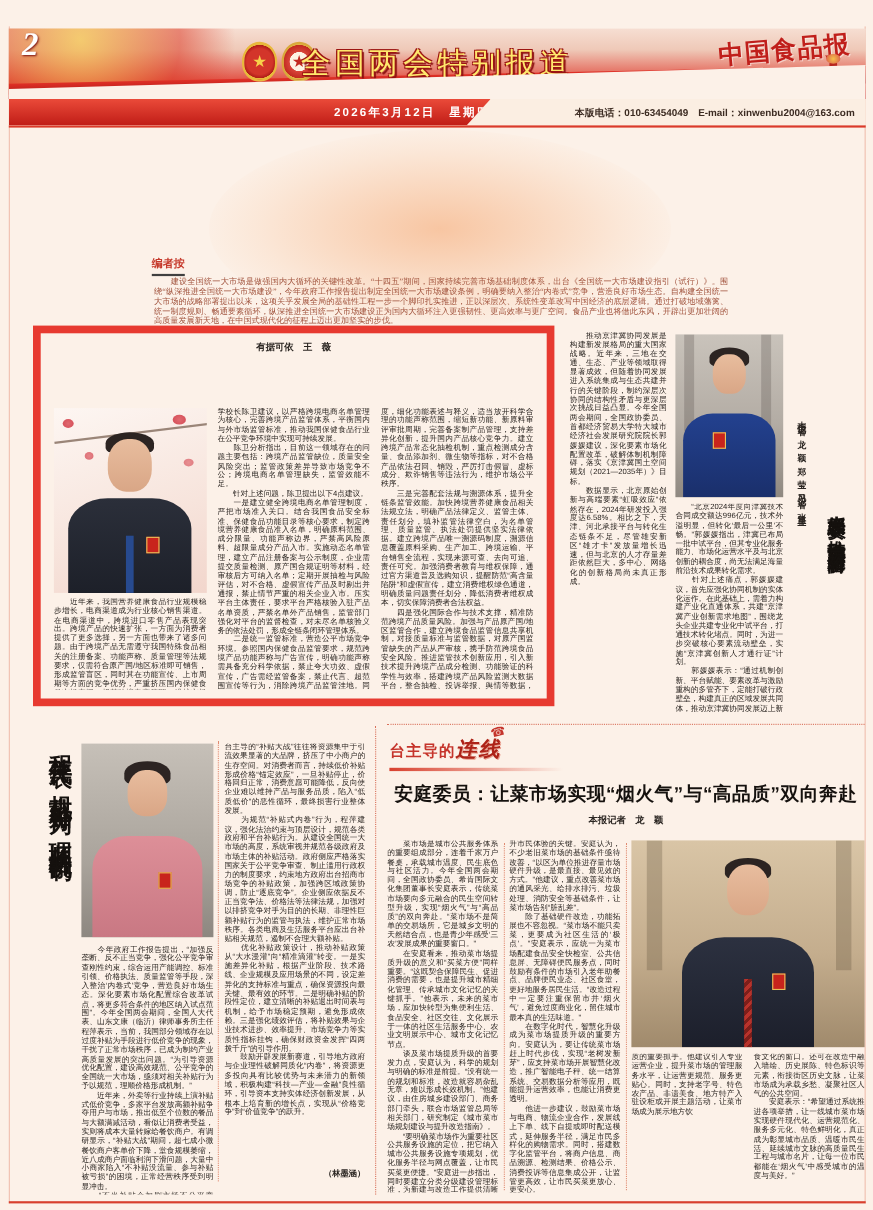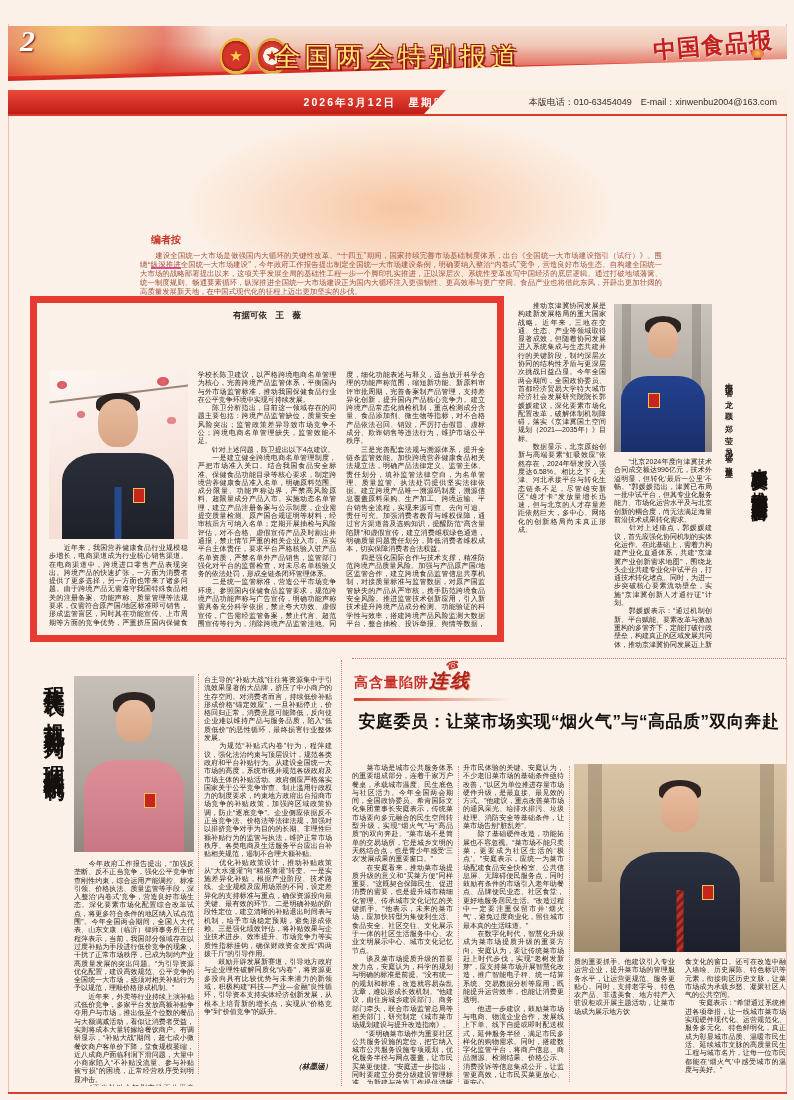--- a/index.html
+++ b/index.html
@@ -38,30 +38,30 @@
   .torch:before{content:"";position:absolute;left:-3px;top:-7px;width:13px;height:9px;border-radius:50%;
           background:radial-gradient(circle,#f5c04a,#d8554a);}
 
   
   .datebar{position:absolute;left:8px;top:90px;width:779px;height:24px;background:#fbeee2;}
   .date-wedge{position:absolute;left:0;top:0;width:438px;height:100%;
           background:linear-gradient(180deg,#ea4a39,#c01d17);
           clip-path:polygon(0 0,100% 0,95% 100%,0 100%);}
   .date-wedge span{display:block;padding-left:20px;line-height:24px;color:#fff;
           font-size:10.5px;font-weight:700;letter-spacing:2px;text-align:right;}
-  .contact{position:absolute;right:10px;top:0;line-height:24px;font-size:9px;font-weight:400;color:#3c2b22;}
+  .contact{position:absolute;right:10px;top:0;line-height:24px;font-size:9px;font-weight:700;color:#3c2b22;}
   .rule{position:absolute;left:8px;top:114px;width:779px;height:2px;background:#da3a2a;}
 
   
   .glow{position:absolute;left:190px;top:118px;width:420px;height:180px;border-radius:50%;
         background:radial-gradient(ellipse,rgba(247,190,150,.85),rgba(250,216,190,.4) 55%,transparent 75%);}
   .lead-headline{position:absolute;left:0;top:146px;width:100%;text-align:center;margin:0;
         font-size:34px;font-weight:900;color:#191410;letter-spacing:2px;}
-  .note-label{position:absolute;left:151px;top:233px;font-size:10px;font-weight:700;color:#c5382a;
-        border-bottom:2px solid #ec4899;padding-bottom:20px;}
+  .note-label{position:absolute;left:138px;top:233px;font-size:10px;font-weight:700;color:#c5382a;
+        border-bottom:2px solid #404040;padding-bottom:2px;}
   .note-text{position:absolute;left:140px;top:251px;width:522px;height:44px;overflow:hidden;
         font-family:"Liberation Serif",serif;font-size:7.4px;line-height:9px;color:#a0523c;
         text-align:justify;white-space:pre-line;}
 
   
   .coltext{font-size:7px;line-height:8.3px;text-align:justify;color:#2a2521;
         white-space:pre-line;overflow:hidden;}
 
   
   .chenwei{position:absolute;left:30px;top:296px;width:460px;height:332px;
@@ -128,21 +128,21 @@
         letter-spacing:1px;display:flex;align-items:center;justify-content:center;margin:0;}
 
   
   .vdivider{position:absolute;width:0;border-left:1px dotted #e08a70;}
   .cheng{position:absolute;left:30px;top:658px;width:302px;height:432px;}
   .cheng .vhead{position:absolute;left:0;top:12px;width:38px;height:416px;
         writing-mode:vertical-rl;font-size:21px;font-weight:900;color:#15110e;letter-spacing:3px;margin:0;}
   .cheng .c1{position:absolute;left:44px;top:202px;width:120px;height:226px;}
   .cheng .c2{position:absolute;left:174px;top:18px;width:128px;height:384px;}
   .cheng .credit{position:absolute;left:174px;top:404px;width:128px;text-align:right;
-        font-size:7.5px;font-weight:700;color:#2a2521;font-style:italic;}
+        font-size:7.5px;font-weight:700;color:#2a2521;}
   .cheng .d1{left:168px;top:16px;height:400px;}
   .divider-main{left:341px;top:660px;height:426px;border-left:1px dotted #d8705a;}
 
   .anting{position:absolute;left:352px;top:658px;width:434px;height:432px;}
   .anting .tophr{position:absolute;left:0;right:0;top:0;border-top:1px dotted #d8705a;}
   .logo{position:absolute;left:2px;top:10px;}
   .logo .pre{font-size:14px;font-weight:900;color:#c5342b;letter-spacing:1px;}
   .logo .suf{font-size:19px;font-weight:900;color:#ad2318;font-style:italic;letter-spacing:2px;
         text-shadow:1px 1px 0 #e9a08f;}
   .logo .phone{position:absolute;left:92px;top:-9px;font-size:11px;color:#c5342b;transform:rotate(-14deg);}
@@ -255,25 +255,26 @@
 　　优化补贴政策设计，推动补贴政策从“大水漫灌”向“精准滴灌”转变。一是实施差异化补贴，根据产业阶段、技术路线、企业规模及应用场景的不同，设定差异化的支持标准与重点，确保资源投向最关键、最有效的环节。二是明确补贴的阶段性定位，建立清晰的补贴退出时间表与机制，给予市场稳定预期，避免形成依赖。三是强化绩效评估，将补贴效果与企业技术进步、效率提升、市场竞争力等实质性指标挂钩，确保财政资金发挥“四两拨千斤”的引导作用。
 　　鼓励开辟发展新赛道，引导地方政府与企业理性破解同质化“内卷”，将资源更多投向具有比较优势与未来潜力的新领域，积极构建“科技—产业—金融”良性循环，引导资本支持实体经济创新发展，从根本上培育新的增长点，实现从“价格竞争”到“价值竞争”的跃升。</div>
     <div class="credit">（林墨涵）</div>
     <div class="vdivider d1"></div>
   </section>
   <div class="vdivider divider-main"></div>
 
   <section class="anting">
     <div class="tophr"></div>
     <div class="logo">
-      <span class="pre">高含量陷阱</span><span class="suf">连线</span>
+      <span class="pre">台主导的</span><span class="suf">连线</span>
       <span class="phone">☎</span>
       <div class="bar"></div>
     </div>
     <h2>安庭委员：让菜市场实现“烟火气”与“高品质”双向奔赴</h2>
+    <div class="byline">本报记者　龙　颖</div>
     <div class="coltext c1">　　菜市场是城市公共服务体系的重要组成部分，连着千家万户餐桌，承载城市温度、民生底色与社区活力。今年全国两会期间，全国政协委员、希肯国际文化集团董事长安庭表示，传统菜市场要向多元融合的民生空间转型升级，实现“烟火气”与“高品质”的双向奔赴。“菜市场不是简单的交易场所，它是城乡文明的天然结合点，也是青少年感受‘三农’发展成果的重要窗口。”
 　　在安庭看来，推动菜市场提质升级的意义和“买菜方便”同样重要。“这既契合保障民生、促进消费的需要，也是提升城市精细化管理、传承城市文化记忆的关键抓手。”他表示，未来的菜市场，应加快转型为集便利生活、食品安全、社区交往、文化展示于一体的社区生活服务中心、农业文明展示中心、城市文化记忆节点。
 　　谈及菜市场提质升级的首要发力点，安庭认为，科学的规划与明确的标准是前提。“没有统一的规划和标准，改造就容易杂乱无章，难以形成长效机制。”他建议，由住房城乡建设部门、商务部门牵头，联合市场监管总局等相关部门，研究制定《城市菜市场规划建设与提升改造指南》。
 　　“要明确菜市场作为重要社区公共服务设施的定位，把它纳入城市公共服务设施专项规划，优化服务半径与网点覆盖，让市民买菜更便捷。”安庭进一步指出，同时要建立分类分级建设管理标准，为新建与改造工作提供清晰的技术依据，确保改造有章可循、有据可依，避免盲目推进。
 　　硬件设施是菜市场的“脸面”，也是提</div>
     <div class="coltext c2">升市民体验的关键。安庭认为，不少老旧菜市场的基础条件亟待改善，“以区为单位推进存量市场硬件升级，是最直接、最见效的方式。”他建议，重点改善菜市场的通风采光、给排水排污、垃圾处理、消防安全等基础条件，让菜市场告别“脏乱差”。
 　　除了基础硬件改造，功能拓展也不容忽视。“菜市场不能只卖菜，更要成为社区生活的‘极点’。”安庭表示，应统一为菜市场配建食品安全快检室、公共信息屏、无障碍便民服务点，同时鼓励有条件的市场引入老年助餐点、品牌便民业态、社区食堂，更好地服务居民生活。“改造过程中一定要注重保留市井‘烟火气’，避免过度商业化，留住城市最本真的生活味道。”
 　　在数字化时代，智慧化升级成为菜市场提质升级的重要方向。安庭认为，要让传统菜市场赶上时代步伐，实现“老树发新芽”，应支持菜市场开展智慧化改造，推广智能电子秤、统一结算系统、交易数据分析等应用，既能提升运营效率，也能让消费更透明。
 　　他进一步建议，鼓励菜市场与电商、物流企业合作，发展线上下单、线下自提或即时配送模式，延伸服务半径，满足市民多样化的购物需求。同时，搭建数字化监管平台，将商户信息、商品溯源、检测结果、价格公示、消费投诉等信息集成公开，让监管更高效，让市民买菜更放心、更安心。
 　　“菜市场不仅要实用，还要有文化内涵，才能真正留住人、凝聚人。”安庭表示，品牌化运营与文化赋能，是提升菜市场品</div>

